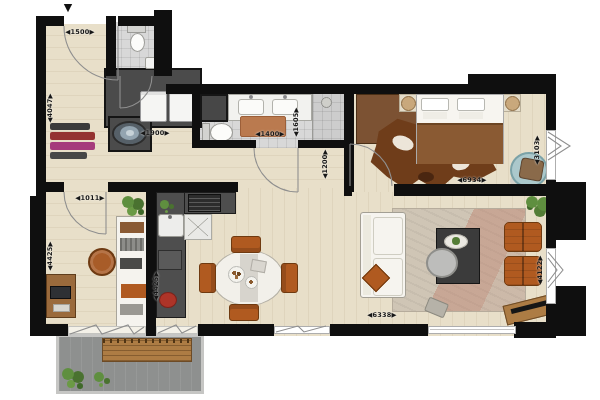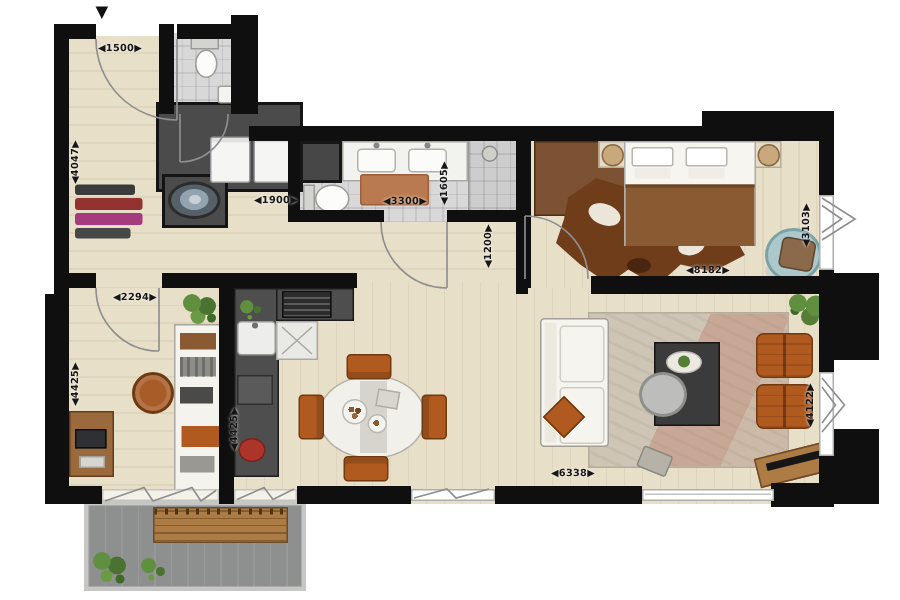--- a/index.html
+++ b/index.html
@@ -206,25 +206,25 @@
     </g>
     <g stroke="#a8a8a2" stroke-width="1">
       <line x1="188" y1="218" x2="208" y2="236"></line>
       <line x1="208" y1="218" x2="188" y2="236"></line>
     </g>
   </svg>
 
   <div class="lbl" style="left:58px;top:1px;width:20px;height:12px;font-size:11px;color:#101010;">▼</div>
   <div class="lbl" style="left:58px;top:28px;width:44px;height:9px;">◀1500▶</div>
   <div class="lbl vl" style="left:45px;top:130px;">◀4047▶</div>
-  <div class="lbl" style="left:164px;top:129px;width:40px;height:9px;">◀1900▶</div>
-  <div class="lbl" style="left:249px;top:130px;width:42px;height:9px;">◀3300▶</div>
+  <div class="lbl" style="left:135px;top:129px;width:40px;height:9px;">◀1900▶</div>
+  <div class="lbl" style="left:249px;top:130px;width:42px;height:9px;">◀1400▶</div>
   <div class="lbl vl" style="left:291px;top:144px;">◀1605▶</div>
   <div class="lbl vl" style="left:320px;top:186px;">◀1200▶</div>
-  <div class="lbl" style="left:450px;top:176px;width:44px;height:9px;">◀8182▶</div>
+  <div class="lbl" style="left:450px;top:176px;width:44px;height:9px;">◀6934▶</div>
   <div class="lbl vl" style="left:532px;top:172px;">◀3103▶</div>
-  <div class="lbl" style="left:69px;top:194px;width:42px;height:9px;">◀2294▶</div>
+  <div class="lbl" style="left:69px;top:194px;width:42px;height:9px;">◀1011▶</div>
   <div class="lbl vl" style="left:45px;top:278px;">◀4425▶</div>
   <div class="lbl vl" style="left:151px;top:308px;">◀4425▶</div>
   <div class="lbl" style="left:360px;top:311px;width:44px;height:9px;">◀6338▶</div>
   <div class="lbl vl" style="left:535px;top:292px;">◀4122▶</div>
 
 </div>
 
 </body></html>

